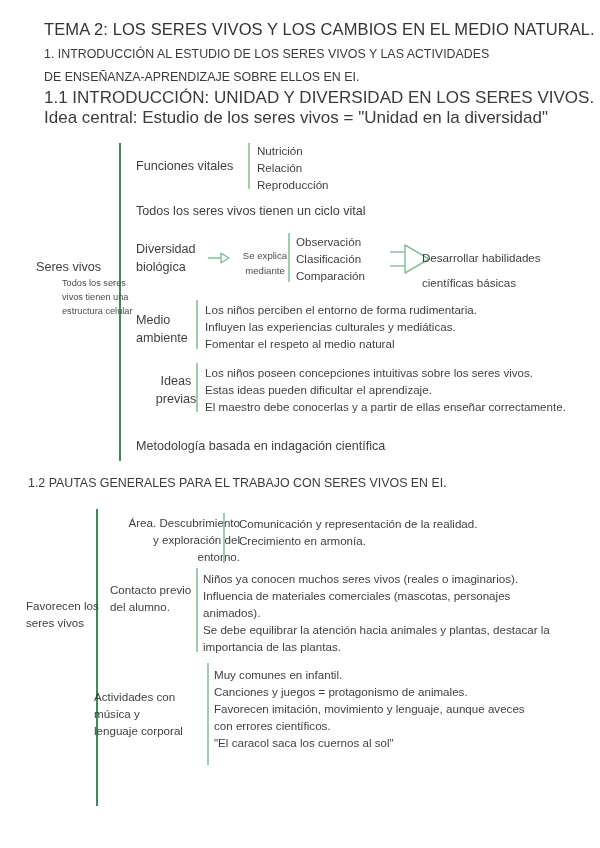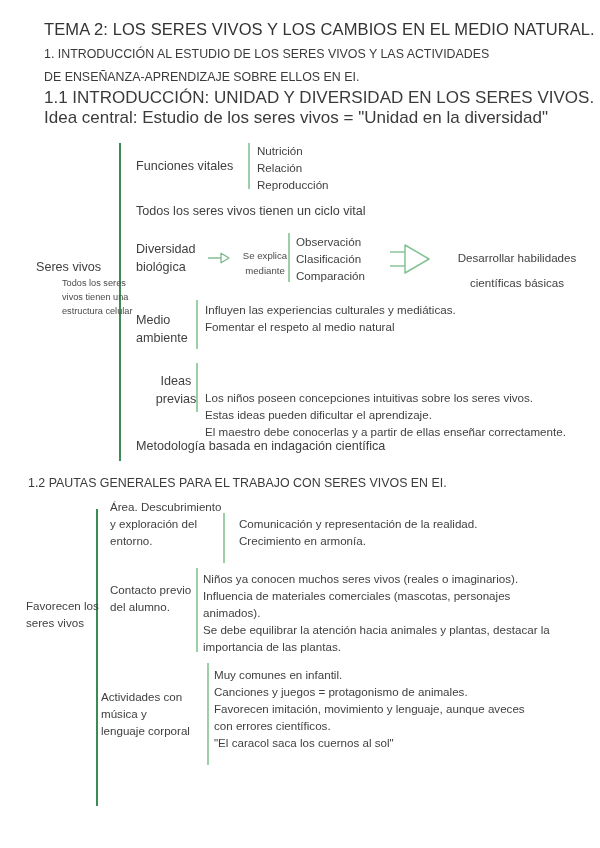--- a/index.html
+++ b/index.html
@@ -156,58 +156,59 @@
     <span class="list-line">Clasificación</span>
     <span class="list-line">Comparación</span>
   </div>
 
   <svg class="arrow-svg" style="left:389px; top:242px;" width="44" height="34" viewBox="0 0 44 34">
     <path d="M1 10 H16" stroke="#83c293" stroke-width="1.4" fill="none"></path>
     <path d="M1 24 H16" stroke="#83c293" stroke-width="1.4" fill="none"></path>
     <path d="M16 3 L40 17 L16 31 Z" stroke="#83c293" stroke-width="1.5" fill="none" stroke-linejoin="round"></path>
   </svg>
 
-  <div class="node node-md" style="left:437px; top:245px; width:160px; line-height:25px;text-align:center;">
+  <div class="node node-md" style="left:422px; top:245px; width:160px; line-height:25px;">
     <span class="list-line">Desarrollar habilidades</span>
     <span class="list-line">científicas básicas</span>
   </div>
 
   <div class="node node-lg" style="left:136px; top:311px; width:80px;">
     <span class="list-line">Medio</span>
     <span class="list-line">ambiente</span>
   </div>
   <div class="vrule-light" style="left:196px; top:300px; height:49px;"></div>
   <div class="node node-md" style="left:205px; top:301px; width:340px;">
+    <span class="list-line">Los niños perciben el entorno de forma rudimentaria.</span>
     <span class="list-line">Influyen las experiencias culturales y mediáticas.</span>
     <span class="list-line">Fomentar el respeto al medio natural</span>
   </div>
 
   <div class="node node-lg" style="left:141px; top:372px; width:70px; text-align:center;">
     <span class="list-line">Ideas</span>
     <span class="list-line">previas</span>
   </div>
   <div class="vrule-light" style="left:196px; top:363px; height:49px;"></div>
-  <div class="node node-md" style="left:205px; top:364px; width:380px;margin-top:25px;">
+  <div class="node node-md" style="left:205px; top:364px; width:380px;">
     <span class="list-line">Los niños poseen concepciones intuitivas sobre los seres vivos.</span>
     <span class="list-line">Estas ideas pueden dificultar el aprendizaje.</span>
     <span class="list-line">El maestro debe conocerlas y a partir de ellas enseñar correctamente.</span>
   </div>
 
   <div class="node node-lg" style="left:136px; top:437px; width:340px;">Metodología basada en indagación científica</div>
 
   <div class="section2-title">1.2 PAUTAS GENERALES PARA EL TRABAJO CON SERES VIVOS EN EI.</div>
 
   <div class="vrule" style="left:96px; top:509px; height:297px;"></div>
 
   <div class="node node-md" style="left:26px; top:597px; width:70px;">
     <span class="list-line">Favorecen los</span>
     <span class="list-line">seres vivos</span>
   </div>
 
-  <div class="node node-md" style="left:110px; top:498px; width:130px;">
+  <div class="node node-md" style="left:110px; top:514px; width:130px;text-align:right;">
     <span class="list-line">Área. Descubrimiento</span>
     <span class="list-line">y exploración del</span>
     <span class="list-line">entorno.</span>
   </div>
   <div class="vrule-light" style="left:223px; top:513px; height:50px;"></div>
   <div class="node node-md" style="left:239px; top:515px; width:330px;">
     <span class="list-line">Comunicación y representación de la realidad.</span>
     <span class="list-line">Crecimiento en armonía.</span>
   </div>
 
@@ -217,21 +218,21 @@
   </div>
   <div class="vrule-light" style="left:196px; top:568px; height:84px;"></div>
   <div class="node node-md" style="left:203px; top:570px; width:380px;">
     <span class="list-line">Niños ya conocen muchos seres vivos (reales o imaginarios).</span>
     <span class="list-line">Influencia de materiales comerciales (mascotas, personajes</span>
     <span class="list-line">animados).</span>
     <span class="list-line">Se debe equilibrar la atención hacia animales y plantas, destacar la</span>
     <span class="list-line">importancia de las plantas.</span>
   </div>
 
-  <div class="node node-md" style="left:101px; top:688px; width:130px;">
+  <div class="node node-md" style="left:94px; top:688px; width:130px;">
     <span class="list-line">Actividades con</span>
     <span class="list-line">música y</span>
     <span class="list-line">lenguaje corporal</span>
   </div>
   <div class="vrule-light" style="left:207px; top:663px; height:102px;"></div>
   <div class="node node-md" style="left:214px; top:666px; width:370px;">
     <span class="list-line">Muy comunes en infantil.</span>
     <span class="list-line">Canciones y juegos = protagonismo de animales.</span>
     <span class="list-line">Favorecen imitación, movimiento y lenguaje, aunque aveces</span>
     <span class="list-line">con errores científicos.</span>

